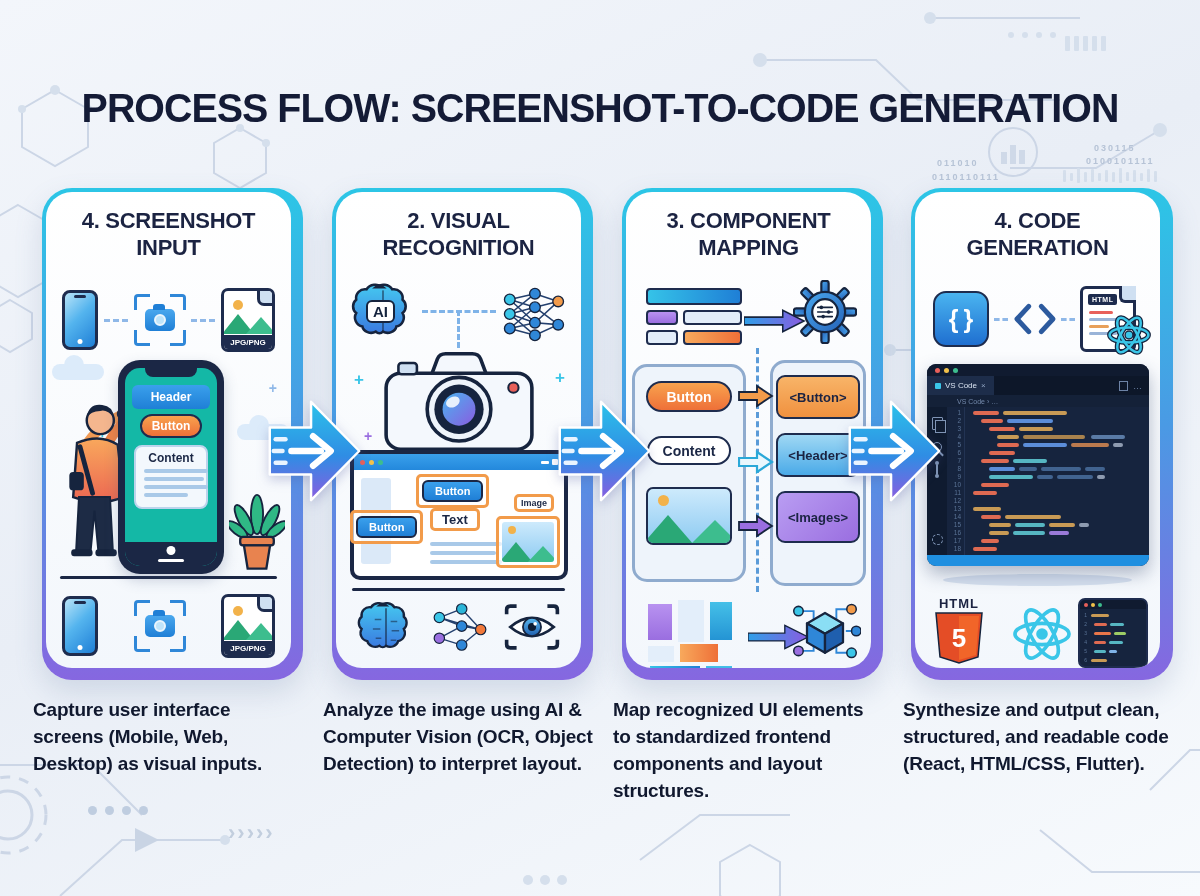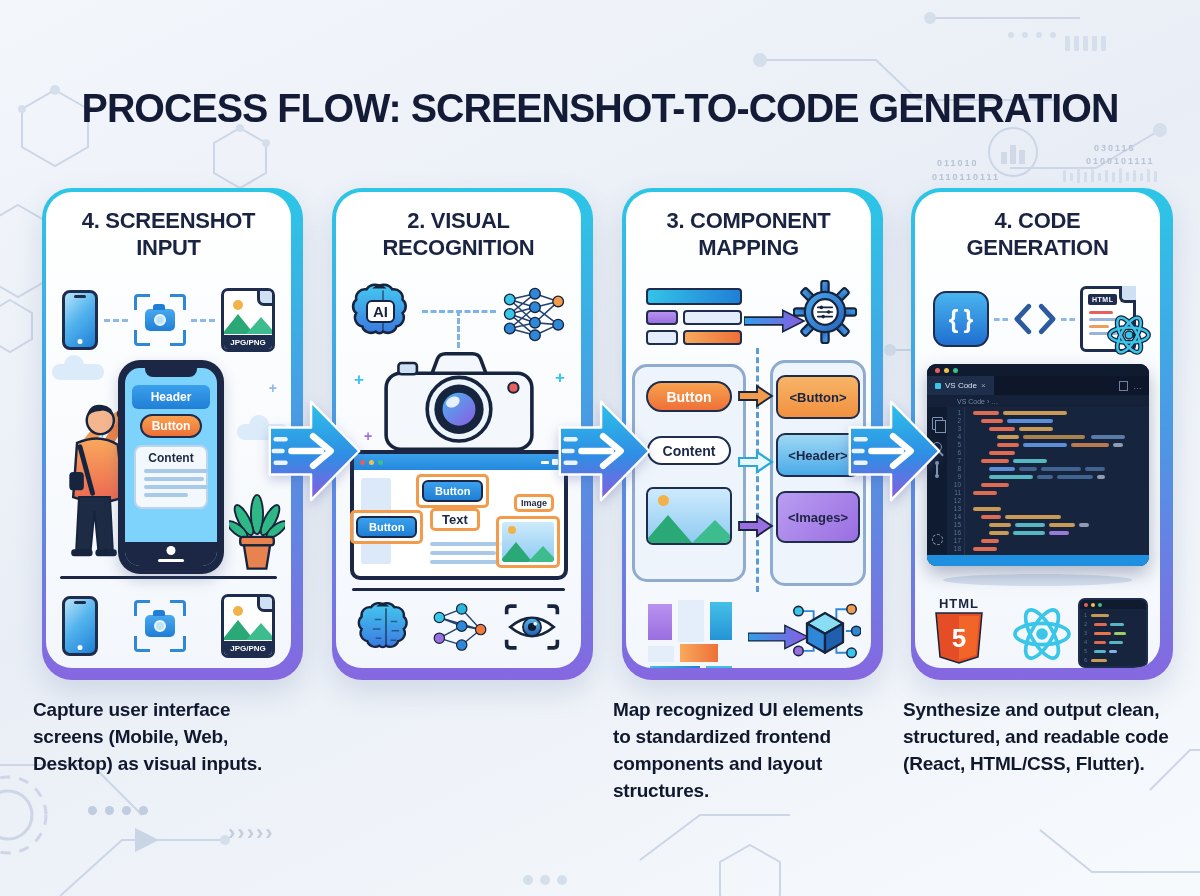--- a/index.html
+++ b/index.html
@@ -59,21 +59,21 @@
            border-left:16px solid transparent;border-right:16px solid transparent;border-bottom:20px solid #2aa876}
   .file-ic .m2{position:absolute;bottom:15px;right:-4px;width:0;height:0;
            border-left:15px solid transparent;border-right:15px solid transparent;border-bottom:17px solid #3dbd8e}
   .file-label{position:absolute;bottom:0;left:0;right:0;background:#1e2c4e;color:#fff;
            font-size:8px;font-weight:bold;text-align:center;padding:2.5px 0}
   
   .cloud{position:absolute;background:#dcebfa;border-radius:14px;width:52px;height:16px}
   .cloud::before{content:"";position:absolute;top:-9px;left:12px;width:20px;height:20px;border-radius:50%;background:#dcebfa}
   .phone-big{position:absolute;width:106px;height:214px;background:#1b2745;border-radius:22px;
              padding:8px 7px;box-sizing:border-box;z-index:3;box-shadow:0 6px 14px rgba(60,80,120,.25)}
-  .screen{position:relative;width:100%;height:100%;background:#7dd3fc;border-radius:15px;overflow:hidden}
+  .screen{position:relative;width:100%;height:100%;background:#14b8a6;border-radius:15px;overflow:hidden}
   .notch{width:56%;height:9px;background:#1b2745;border-radius:0 0 8px 8px;margin:0 auto}
   .ph-header{margin:8px 7px 5px;background:linear-gradient(#3aa0ec,#1f7fd6);color:#fff;font-weight:bold;
              font-size:12px;text-align:center;border-radius:6px;padding:5px 0}
   .ph-btn{margin:0 15px;background:linear-gradient(#f8a24e,#ee7038);border:2px solid #1e2c4e;color:#fff;
              font-weight:bold;font-size:12px;text-align:center;border-radius:12px;padding:3px 0}
   .ph-content{margin:7px 9px 0;background:#f3f8fd;border:2px solid #bcd4ec;border-radius:8px;padding:4px 6px 6px}
   .ph-content .ct{font-size:12px;font-weight:bold;color:#1b2745;text-align:center;margin-bottom:3px}
   .tline{height:4px;background:#a9c9e8;border-radius:2px;margin:4px 2px}
   .ph-foot{position:absolute;bottom:0;left:0;right:0;height:24px;background:#1b2745;border-radius:0 0 13px 13px}
   .ph-foot::before{content:"";position:absolute;top:4px;left:50%;transform:translateX(-50%);
@@ -907,16 +907,17 @@
               <div class="cl">
                 <span style="margin-left: 2px; background: rgb(200, 154, 85); width: 16px;"></span>
               </div>
             </div>
         </div>
       </div>
     </div>
   </div>
 
   <div class="desc" style="left:33px">Capture user interface screens (Mobile, Web, Desktop) as visual inputs.</div>
+  <div class="desc" style="left:323px">Analyze the image using AI &amp; Computer Vision (OCR, Object Detection) to interpret layout.</div>
   <div class="desc" style="left:613px">Map recognized UI elements to standardized frontend components and layout structures.</div>
   <div class="desc" style="left:903px">Synthesize and output clean, structured, and readable code (React, HTML/CSS, Flutter).</div>
 
 </div>
 
 </body></html>

